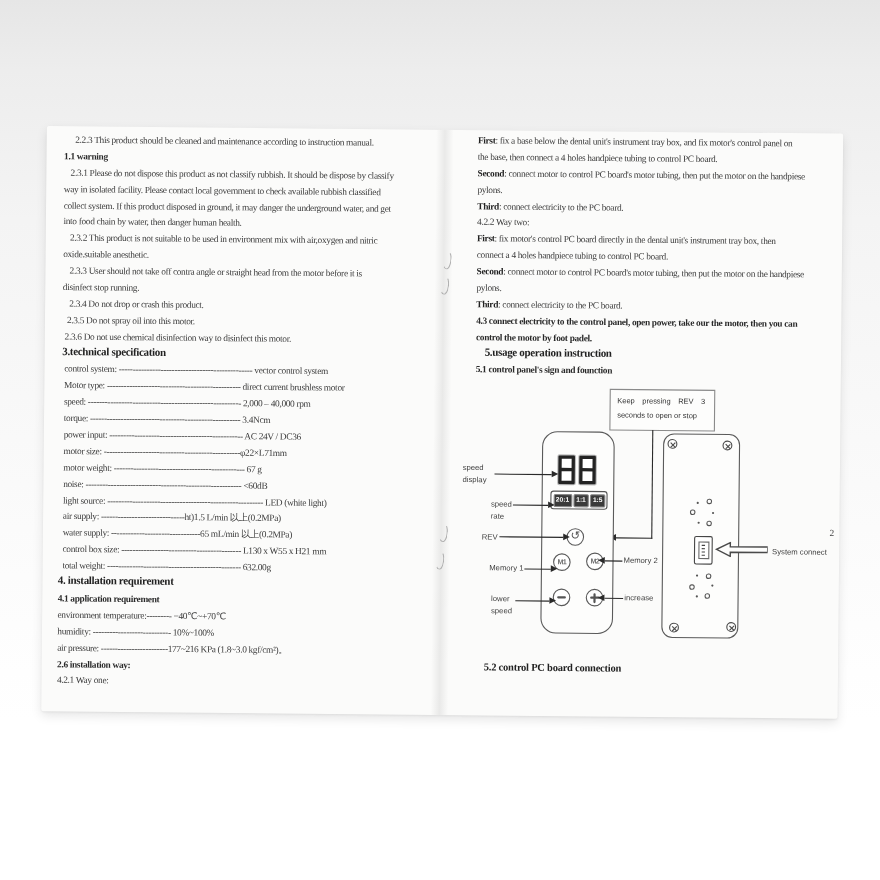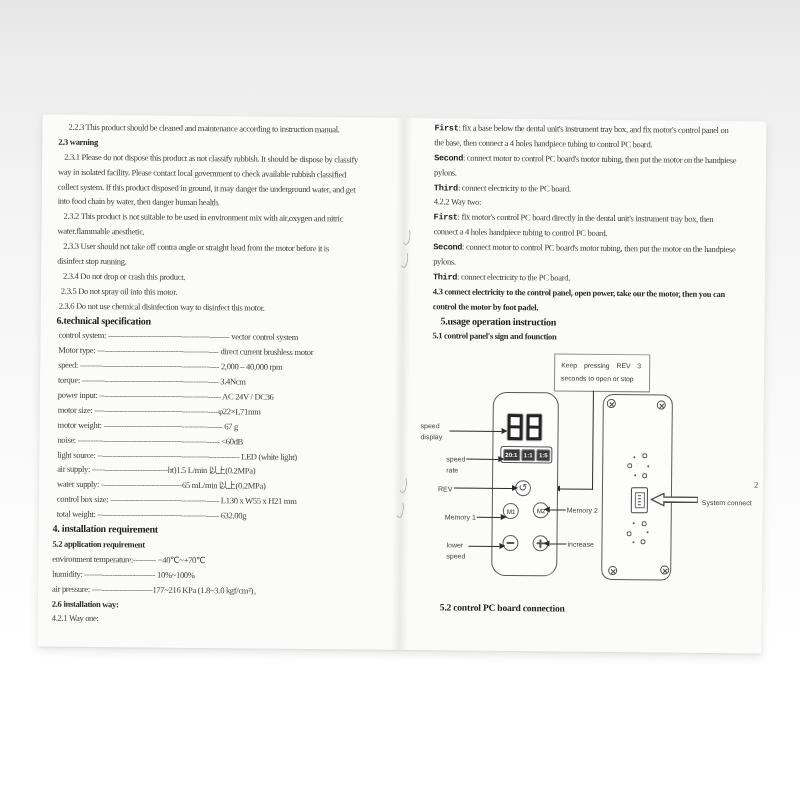--- a/index.html
+++ b/index.html
@@ -7,21 +7,21 @@
   .paper{position:absolute;left:40px;top:118px;width:724px;height:532px;background:#fbfbfa;
          transform:rotate(0.55deg);transform-origin:50% 50%;
          box-shadow:0 4px 10px rgba(0,0,0,0.10), 0 1px 2px rgba(0,0,0,0.06);border-radius:2px;}
   .fold{position:absolute;left:354px;top:0;width:16px;height:100%;
         background:linear-gradient(to right,rgba(0,0,0,0) 0%,rgba(0,0,0,0.07) 50%,rgba(0,0,0,0) 100%);}
   .textcol{position:absolute;font-family:"Liberation Serif","DejaVu Sans",serif;font-size:8.5px;
            letter-spacing:-0.3px;color:#3b3b3b;line-height:14.9px;}
   .textcol .tline{white-space:pre;height:14.9px;}
   .tline.b{font-weight:bold;color:#2a2a2a;}
   .tline.h{font-weight:bold;color:#222;font-size:10px;}
-  .tline b{color:#222;font-family:Liberation Mono, monospace;}
+  .tline b{color:#222;}
   
   .flabel{position:absolute;font-family:"Liberation Sans","DejaVu Sans",sans-serif;font-size:7px;color:#3d3d3d;line-height:1.5;}
   .aline{position:absolute;height:1.2px;background:#2a2a2a;}
   .aline.r::after{content:"";position:absolute;right:-6px;top:-2.9px;width:0;height:0;
        border-left:6px solid #2a2a2a;border-top:3.5px solid transparent;border-bottom:3.5px solid transparent;}
   .aline.l::before{content:"";position:absolute;left:-6px;top:-2.9px;width:0;height:0;
        border-right:6px solid #2a2a2a;border-top:3.5px solid transparent;border-bottom:3.5px solid transparent;}
   .vline{position:absolute;width:1.2px;background:#2a2a2a;}
   .panel{position:absolute;left:453px;top:273px;width:66px;height:184px;border:1.7px solid #5a5a5a;
          border-radius:14px;background:#fdfdfc;box-sizing:border-box;}
@@ -66,48 +66,48 @@
 </head>
 <body>
 
 <div class="backdrop"></div>
 
 <div class="paper">
 
   <div class="textcol" style="left:14px;top:5px;width:352px;">
 
   <div class="tline" style="padding-left: 12px;"><span>2.2.3 This product should be cleaned and maintenance according to instruction manual.</span></div>
-      <div class="tline b" style="padding-left: 2px;"><span>2.3 warning</span></div>
+      <div class="tline b" style="padding-left: 2px;"><span>1.1 warning</span></div>
       <div class="tline" style="padding-left: 8px;"><span>2.3.1 Please do not dispose this product as not classify rubbish. It should be dispose by classify</span></div>
       <div class="tline" style="padding-left: 2px;"><span>way in isolated facility. Please contact local government to check available rubbish classified</span></div>
       <div class="tline" style="padding-left: 2px;"><span>collect system. If this product disposed in ground, it may danger the underground water, and get</span></div>
       <div class="tline" style="padding-left: 2px;"><span>into food chain by water, then danger human health.</span></div>
       <div class="tline" style="padding-left: 8px;"><span>2.3.2 This product is not suitable to be used in environment mix with air,oxygen and nitric</span></div>
-      <div class="tline" style="padding-left: 2px;"><span>water.flammable anesthetic.</span></div>
+      <div class="tline" style="padding-left: 2px;"><span>oxide.suitable anesthetic.</span></div>
       <div class="tline" style="padding-left: 8px;"><span>2.3.3 User should not take off contra angle or straight head from the motor before it is</span></div>
       <div class="tline" style="padding-left: 2px;"><span>disinfect stop running.</span></div>
       <div class="tline" style="padding-left: 8px;"><span>2.3.4 Do not drop or crash this product.</span></div>
       <div class="tline" style="padding-left: 6px;"><span>2.3.5 Do not spray oil into this motor.</span></div>
       <div class="tline" style="padding-left: 4px;"><span>2.3.6 Do not use chemical disinfection way to disinfect this motor.</span></div>
-      <div class="tline h" style="padding-left: 2px;"><span>6.technical specification</span></div>
+      <div class="tline h" style="padding-left: 2px;"><span>3.technical specification</span></div>
       <div class="tline" style="padding-left: 4px;"><span>control system: ------------------------------------------------ vector control system</span></div>
       <div class="tline" style="padding-left: 4px;"><span>Motor type: ------------------------------------------------ direct current brushless motor</span></div>
       <div class="tline" style="padding-left: 4px;"><span>speed: ------------------------------------------------------- 2,000 – 40,000 rpm</span></div>
       <div class="tline" style="padding-left: 4px;"><span>torque: ------------------------------------------------------ 3.4Ncm</span></div>
       <div class="tline" style="padding-left: 4px;"><span>power input: ------------------------------------------------ AC 24V / DC36</span></div>
       <div class="tline" style="padding-left: 4px;"><span>motor size: -------------------------------------------------φ22×L71mm</span></div>
       <div class="tline" style="padding-left: 4px;"><span>motor weight: ----------------------------------------------- 67 g</span></div>
       <div class="tline" style="padding-left: 4px;"><span>noise: -------------------------------------------------------- &lt;60dB</span></div>
       <div class="tline" style="padding-left: 4px;"><span>light source: -------------------------------------------------------- LED (white light)</span></div>
       <div class="tline" style="padding-left: 4px;"><span>air supply: ------------------------------ht)1.5 L/min 以上(0.2MPa)</span></div>
       <div class="tline" style="padding-left: 4px;"><span>water supply: --------------------------------65 mL/min 以上(0.2MPa)</span></div>
       <div class="tline" style="padding-left: 4px;"><span>control box size: ------------------------------------------- L130 x W55 x H21 mm</span></div>
       <div class="tline" style="padding-left: 4px;"><span>total weight: ------------------------------------------------ 632.00g</span></div>
       <div class="tline h"><span>4. installation requirement</span></div>
-      <div class="tline b"><span>5.2 application requirement</span></div>
+      <div class="tline b"><span>4.1 application requirement</span></div>
       <div class="tline"><span>environment temperature:--------- −40℃~+70℃</span></div>
       <div class="tline"><span>humidity: ---------------------------- 10%~100%</span></div>
       <div class="tline"><span>air pressure: ------------------------177~216 KPa (1.8~3.0 kgf/cm²)。</span></div>
       <div class="tline b"><span>2.6 installation way:</span></div>
       <div class="tline"><span>4.2.1 Way one:</span></div>
     </div>
 
   <div class="textcol" style="left:392px;top:2px;width:340px;">
 
   <div class="tline"><b>First</b><span>: fix a base below the dental unit's instrument tray box, and fix motor's control panel on</span></div>

